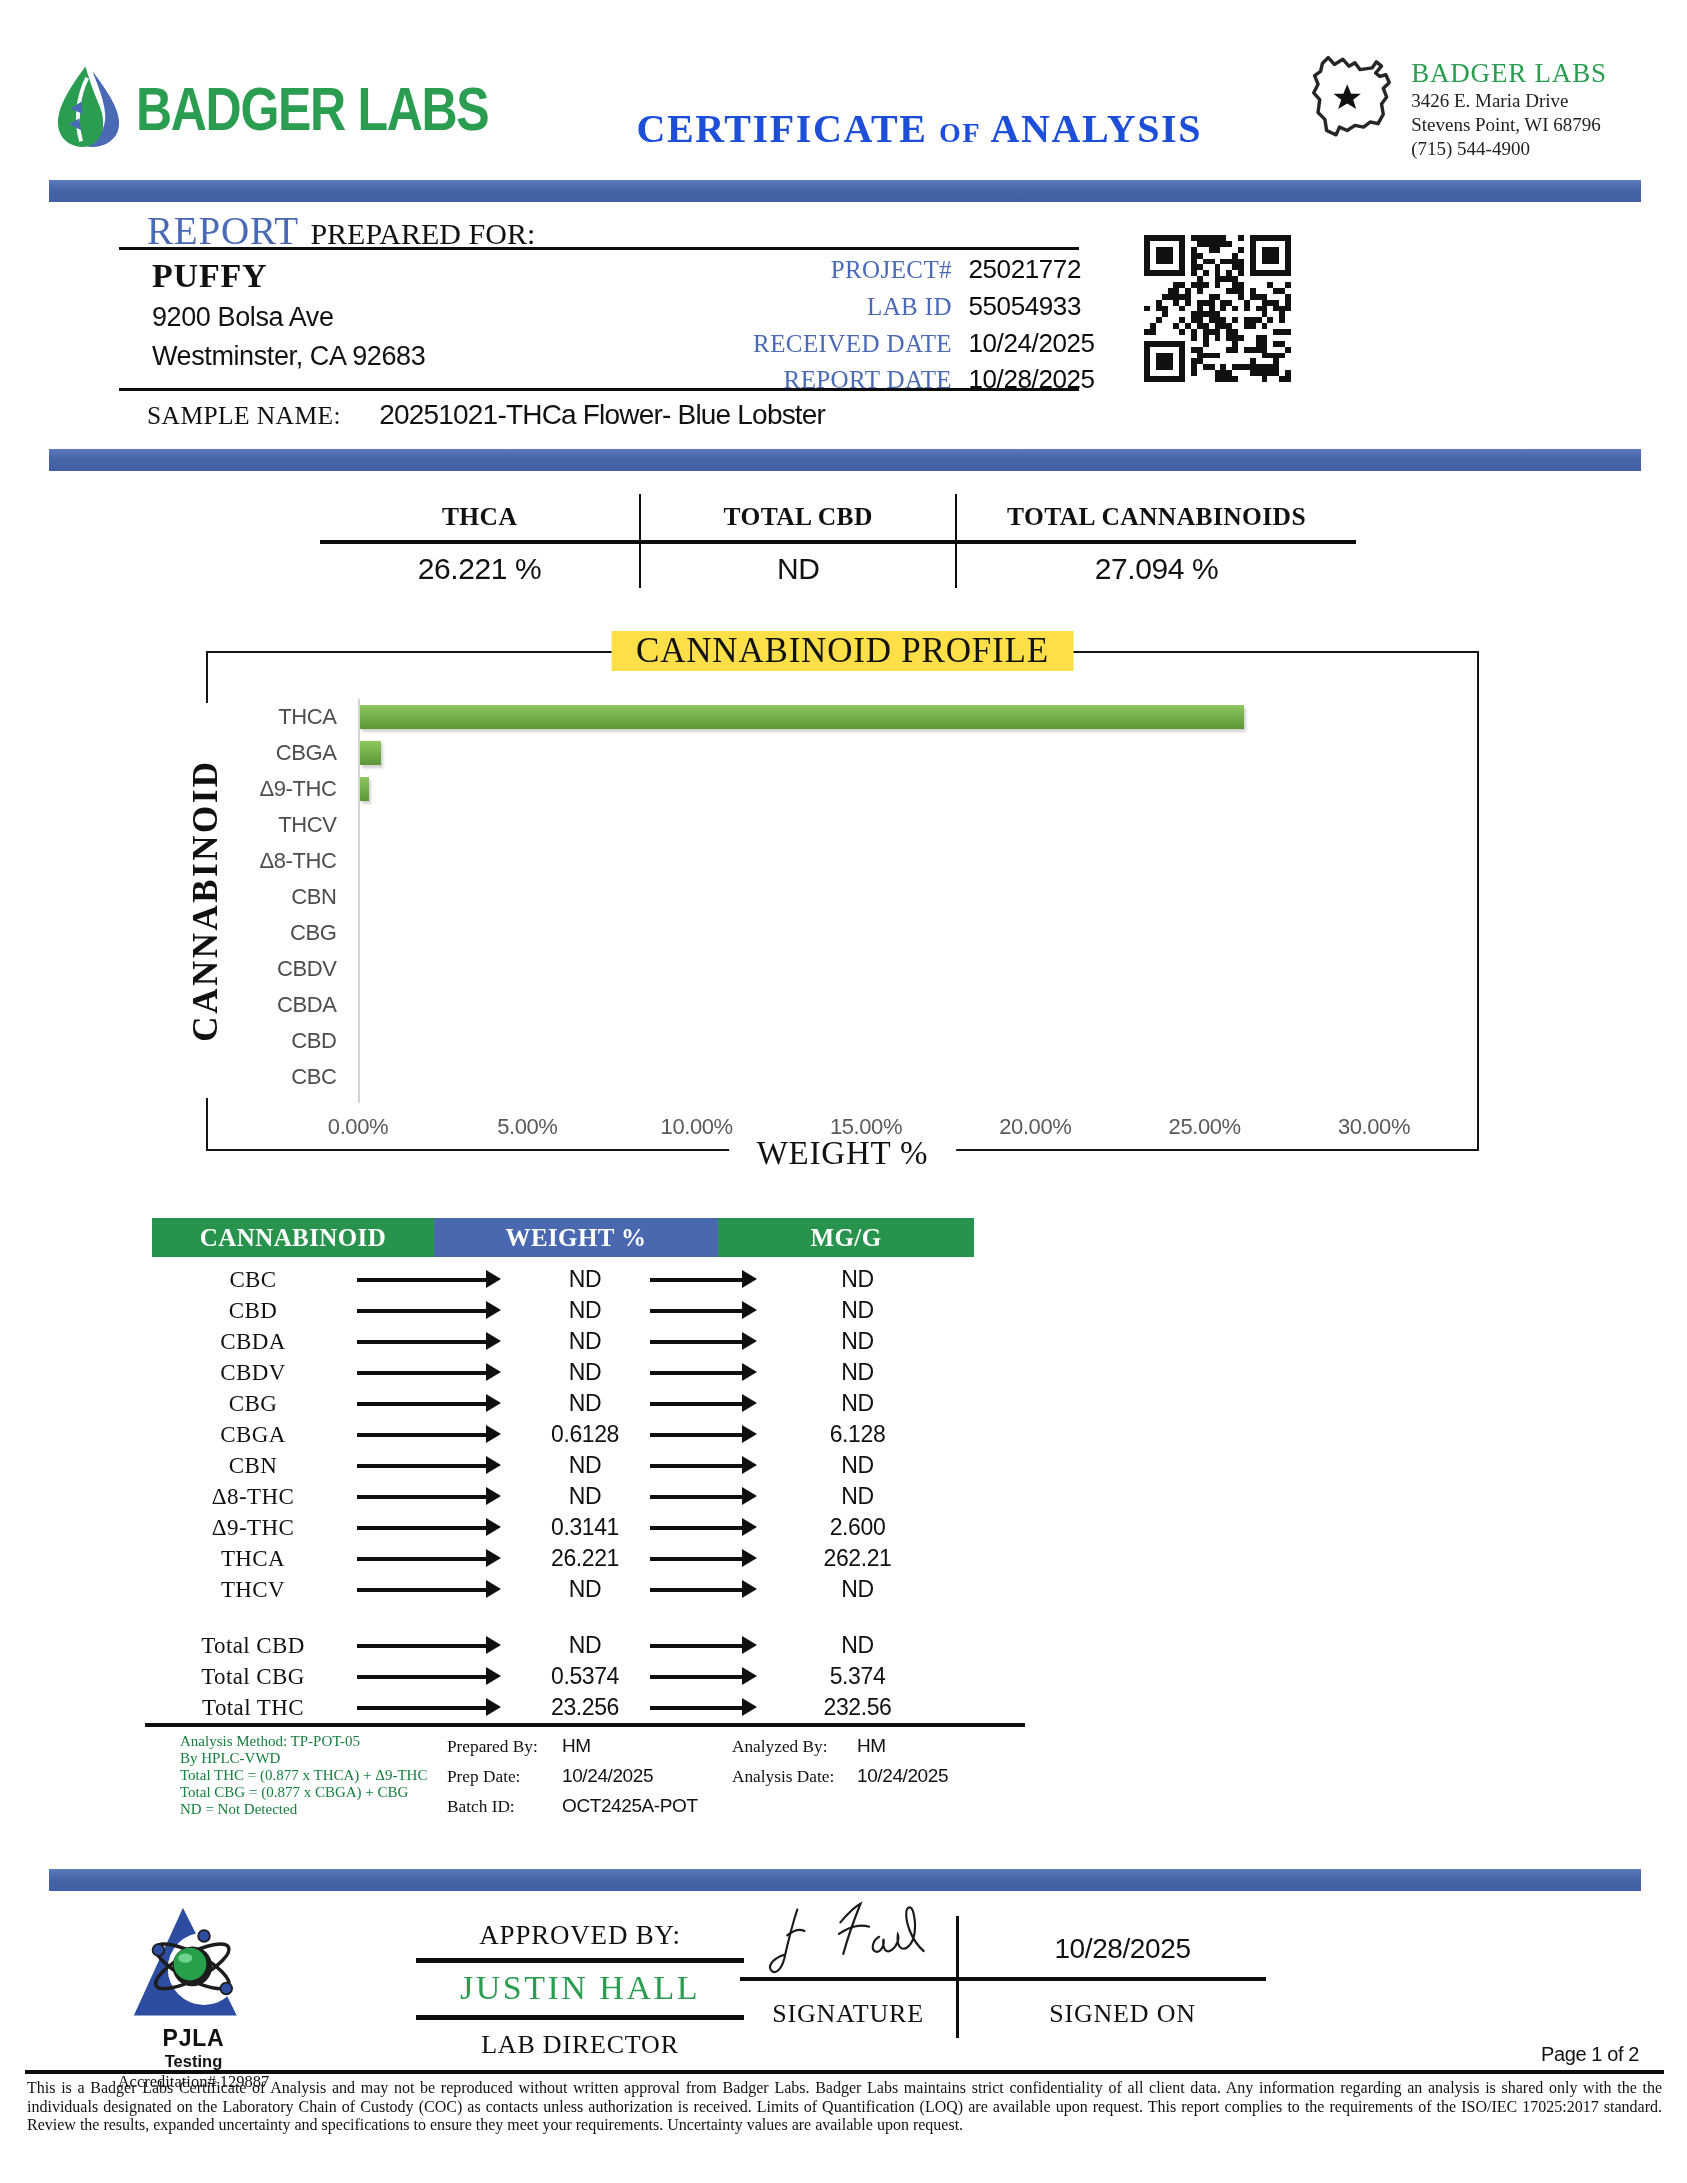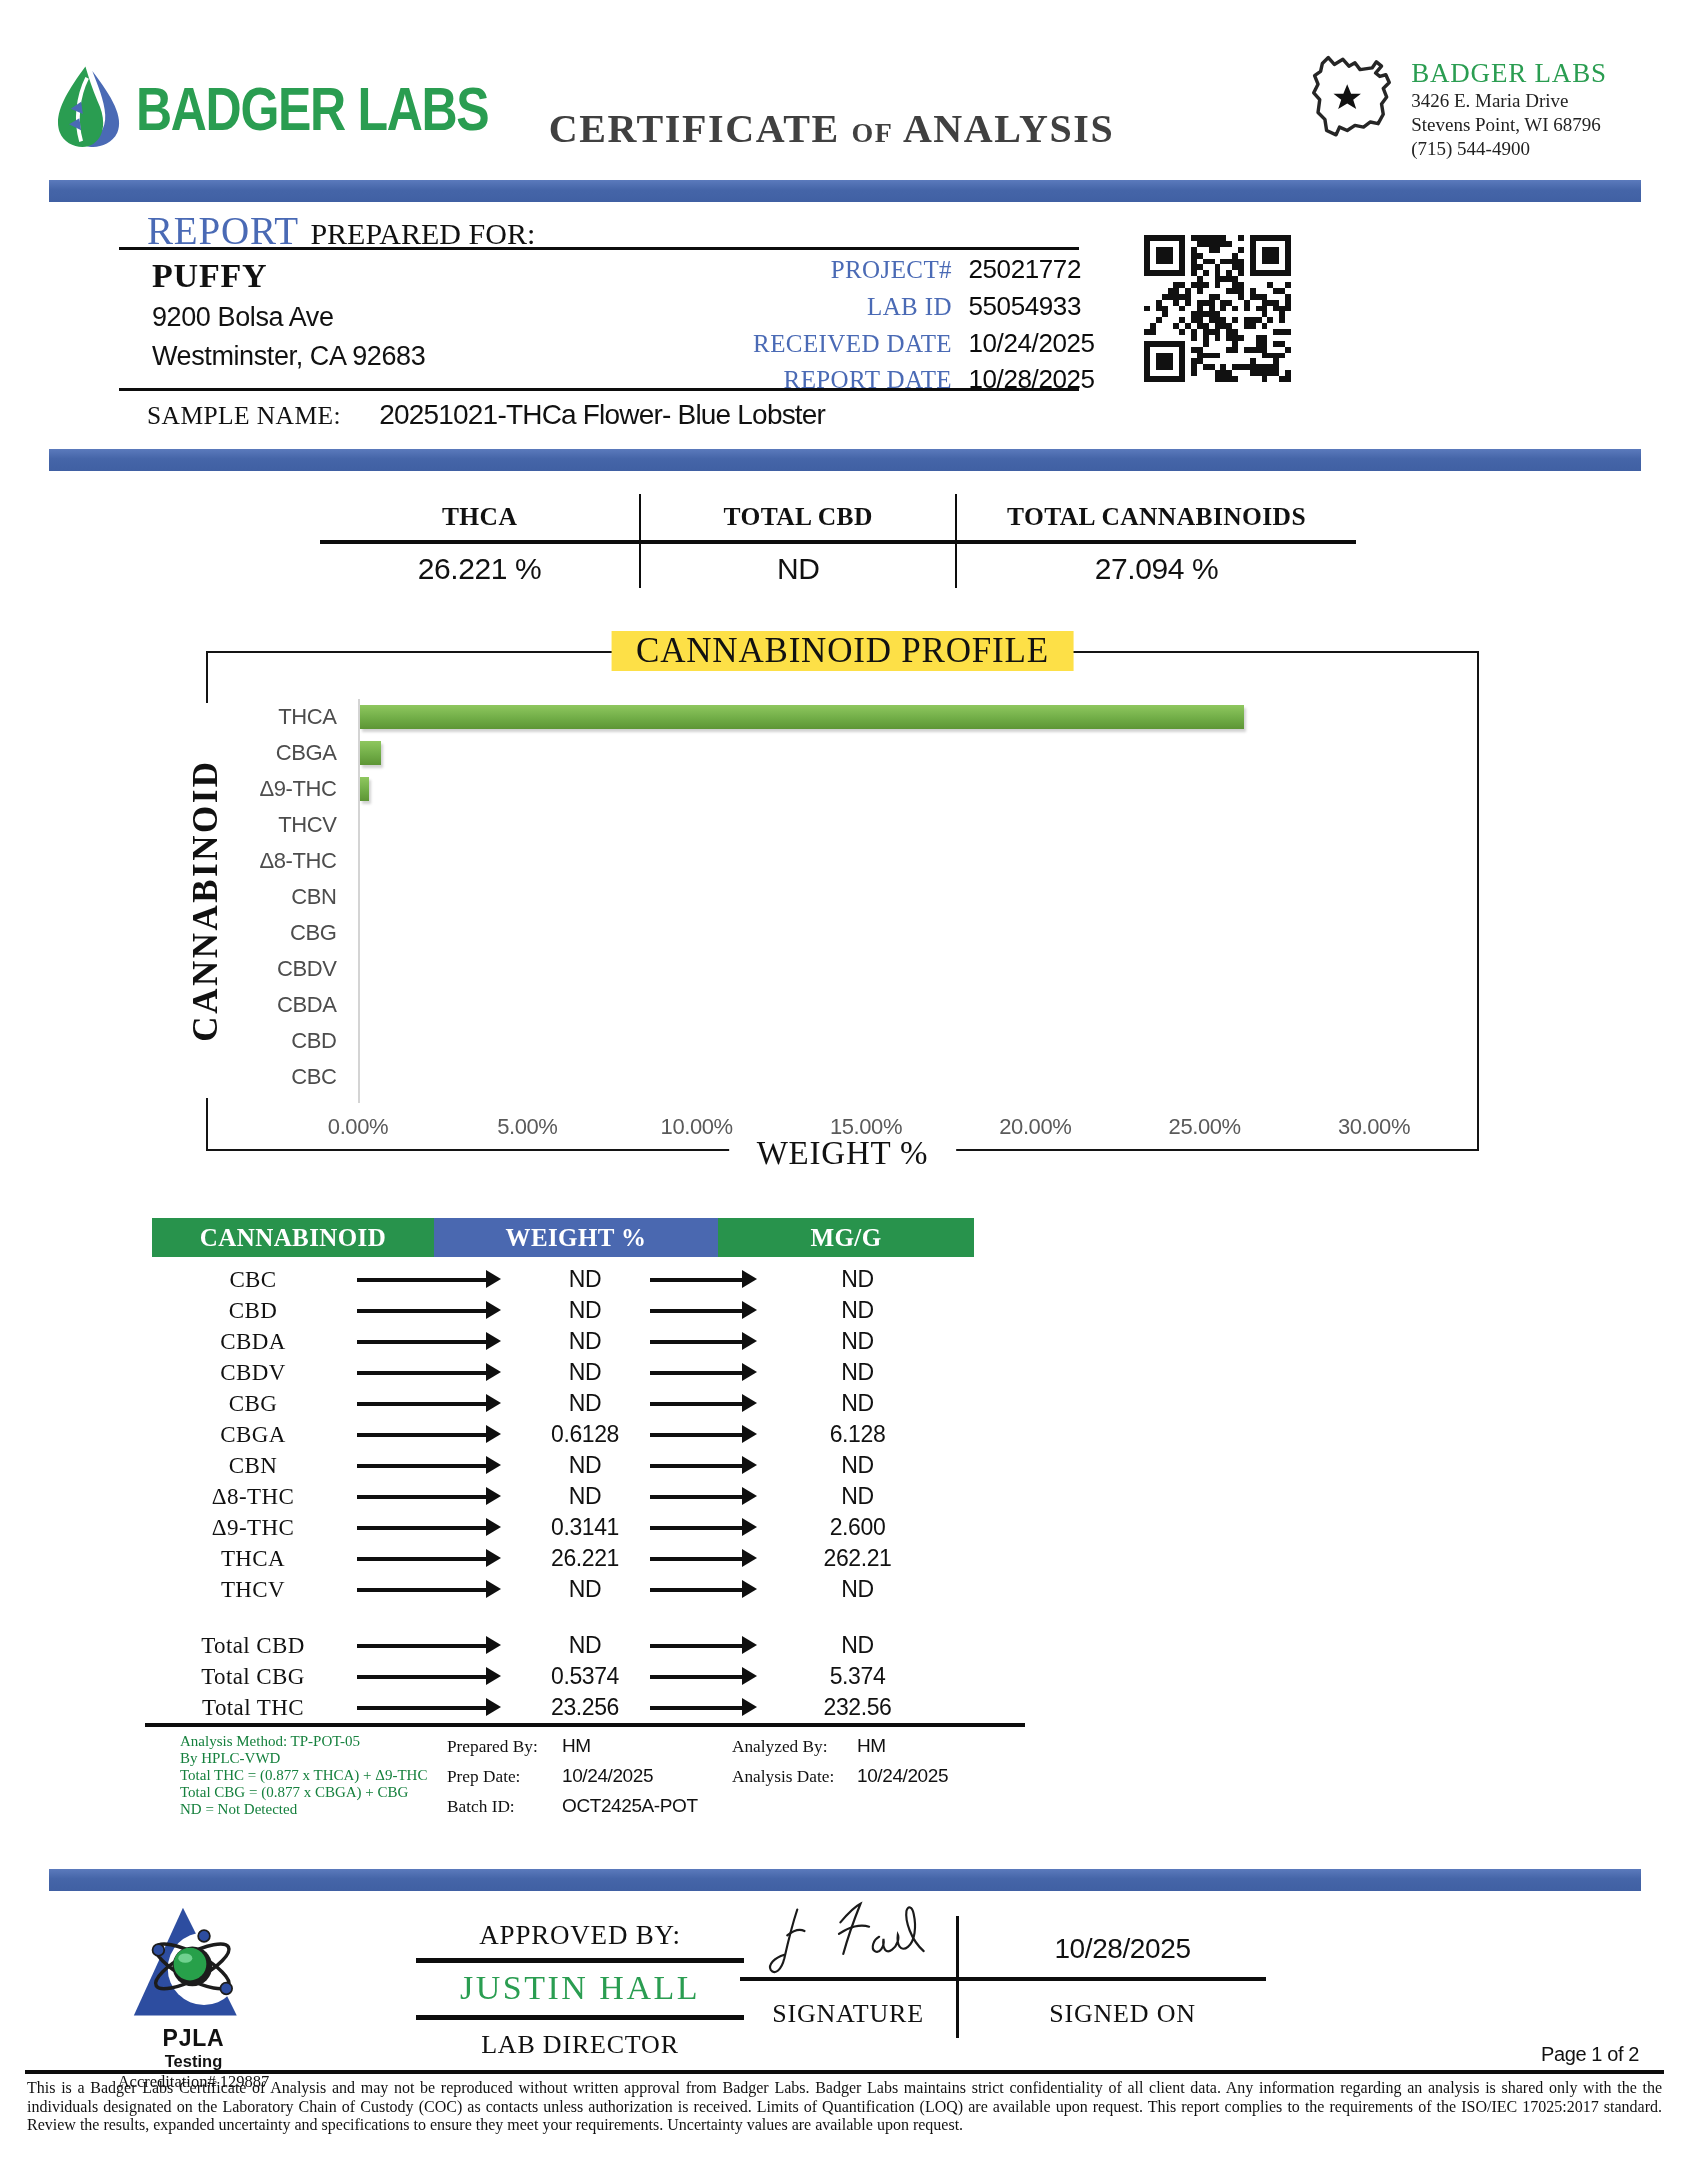--- a/index.html
+++ b/index.html
@@ -6,22 +6,22 @@
   html,body { background:#888; }
   .page {
     position:relative; width:1687px; height:2183px; background:#ffffff;
     font-family:"Liberation Serif", serif; color:#111; overflow:hidden; margin:0 auto;
   }
 
   
   .brand { position:absolute; left:45px; top:64px; display:flex; align-items:center; }
   .brand-text { font-family:"Liberation Sans", sans-serif; font-weight:bold; font-size:61px;
     color:#2a9d51; letter-spacing:-1.6px; display:inline-block; transform:scaleX(0.82); transform-origin:left center; margin-left:5px; }
-  .doc-title { position:absolute; left:461px; top:105px; width:741px; text-align:center;
-    font-weight:bold; font-size:40px; letter-spacing:1.6px; color:#404040; }
+  .doc-title { position:absolute; left:461px; top:105px; width:741px; text-align:right;
+    font-weight:bold; font-size:40px; letter-spacing:1.6px; color:#1d4ed8; }
   .doc-title .of { font-size:0.70em; }
   .lab-info { position:absolute; left:1300px; top:48px; display:flex; }
   .lab-addr { margin-left:8.2px; padding-top:10px; }
   .lab-addr .lab-name { color:#2a9d51; font-size:27px; letter-spacing:0.8px; }
   .lab-addr div.addr { font-size:19px; color:#222; line-height:24px; }
   .blue-bar { position:absolute; left:49px; right:46px; height:22px;
     background:linear-gradient(#5b7abc 0%, #4565a8 45%, #4060a3 100%); }
   .bar1 { top:180px; } .bar2 { top:449px; } .bar3 { top:1869px; }
 
   

